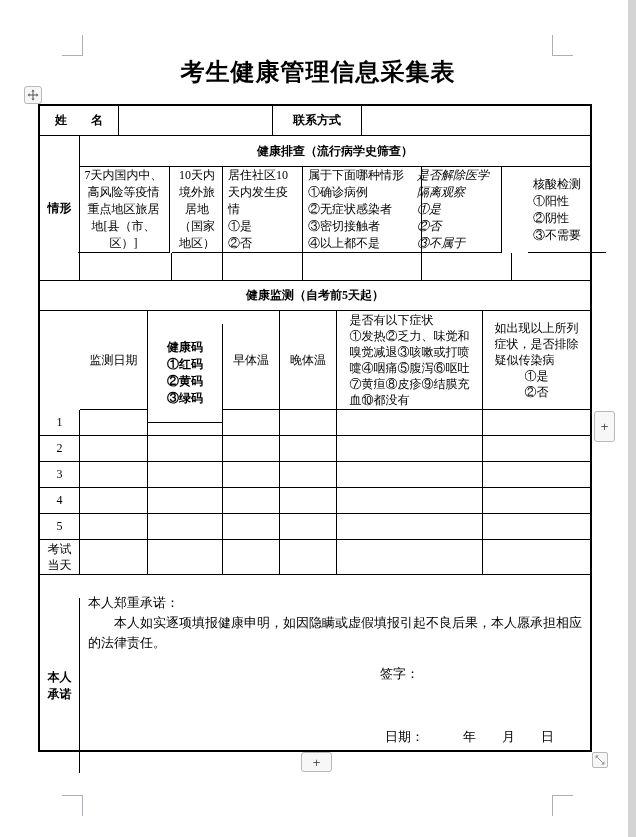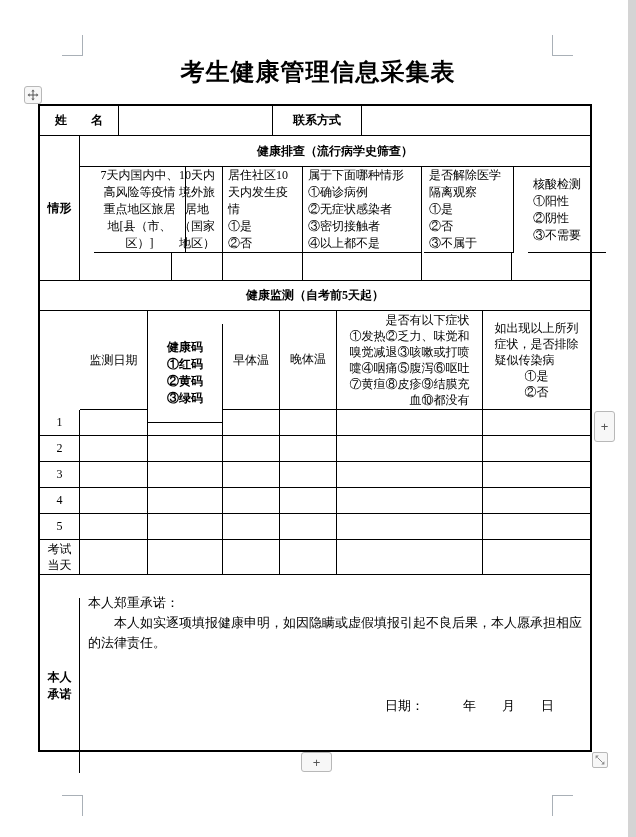--- a/index.html
+++ b/index.html
@@ -21,21 +21,21 @@
   
   .doc-table{position:absolute;left:38px;top:104px;width:554px;height:648px;
     box-sizing:border-box;border:2px solid #000;background:#fff;}
   .cell{position:absolute;box-sizing:border-box;border-right:1px solid #000;border-bottom:1px solid #000;
     display:flex;align-items:center;justify-content:center;text-align:center;
     font-size:12px;line-height:17px;white-space:pre-line;overflow:hidden;}
   .noR{border-right:none;}
   .noB{border-bottom:none;}
   .bold{font-weight:700;}
   .al{justify-content:flex-start;text-align:left;padding-left:5px;padding-right:3px;}
-  .tl{text-align:right;}
+  .tl{text-align:left;}
   .lh16{line-height:16px;}
   .colflex{flex-direction:column;}
 
   
   .pledge-content{display:block;text-align:left;padding:18px 8px 0 8px;font-size:13px;line-height:20px;white-space:normal;}
   .pledge-body{text-indent:2em;margin:0;}
   .pledge-heading{margin:0;}
   .sign-line{margin-top:11px;margin-left:292px;}
   .date-line{margin-top:43px;margin-left:297px;}
 
@@ -61,41 +61,41 @@
 <div class="doc-table">
 
   <div class="cell bold" style="left:0;top:0;width:79px;height:30px;">姓　　名</div>
   <div class="cell" style="left:79px;top:0;width:154px;height:30px;"></div>
   <div class="cell bold" style="left:233px;top:0;width:89px;height:30px;">联系方式</div>
   <div class="cell noR" style="left:322px;top:0;width:228px;height:30px;"></div>
 
   <div class="cell bold" style="left:0;top:30px;width:40px;height:145px;">情形</div>
   <div class="cell bold noR" style="left:40px;top:30px;width:510px;height:31px;">健康排查（流行病学史筛查）</div>
 
-  <div class="cell" style="left:54px;top:61px;width:92px;height:86px;">7天内国内中、
+  <div class="cell" style="left:38px;top:61px;width:92px;height:86px;">7天内国内中、
 高风险等疫情
 重点地区旅居
 地[县（市、
 区）]</div>
   <div class="cell" style="left:132px;top:61px;width:51px;height:86px;">10天内
 境外旅
 居地
 （国家
 地区）</div>
   <div class="cell al" style="left:183px;top:61px;width:80px;height:86px;">居住社区10
 天内发生疫
 情
 ①是
 ②否</div>
   <div class="cell al" style="left:263px;top:61px;width:119px;height:86px;">属于下面哪种情形
 ①确诊病例
 ②无症状感染者
 ③密切接触者
 ④以上都不是</div>
-  <div class="cell al" style="left:384px;top:61px;width:90px;height:86px;">是否解除医学
+  <div class="cell al" style="left:372px;top:61px;width:90px;height:86px;font-style:italic;">是否解除医学
 隔离观察
 ①是
 ②否
 ③不属于</div>
   <div class="cell al noR" style="left:472px;top:61px;width:78px;height:86px;margin-left:16px;">核酸检测
 ①阳性
 ②阴性
 ③不需要</div>
 
   <div class="cell" style="left:40px;top:147px;width:92px;height:28px;"></div>
@@ -106,21 +106,21 @@
   <div class="cell noR" style="left:472px;top:147px;width:78px;height:28px;"></div>
 
   <div class="cell bold noR" style="left:0;top:175px;width:550px;height:30px;">健康监测（自考前5天起）</div>
 
   <div class="cell" style="left:40px;top:205px;width:68px;height:99px;">监测日期</div>
   <div class="cell tl" style="left:108px;top:218px;width:75px;height:99px;font-weight:bold;">健康码
 ①红码
 ②黄码
 ③绿码</div>
   <div class="cell" style="left:183px;top:205px;width:57px;height:99px;">早体温</div>
-  <div class="cell" style="left:240px;top:205px;width:57px;height:99px;font-family:Liberation Mono, monospace;">晚体温</div>
+  <div class="cell" style="left:240px;top:205px;width:57px;height:99px;">晚体温</div>
   <div class="cell tl lh16" style="left:297px;top:205px;width:146px;height:99px;">是否有以下症状
 ①发热②乏力、味觉和
 嗅觉减退③咳嗽或打喷
 嚏④咽痛⑤腹泻⑥呕吐
 ⑦黄疸⑧皮疹⑨结膜充
 血⑩都没有</div>
   <div class="cell noR colflex lh16" style="left:443px;top:205px;width:107px;height:99px;">
     <span class="tl" style="display:block;text-align:left;">如出现以上所列
 症状，是否排除
 疑似传染病</span>
@@ -175,20 +175,21 @@
   <div class="cell" style="left:183px;top:434px;width:57px;height:35px;"></div>
   <div class="cell" style="left:240px;top:434px;width:57px;height:35px;"></div>
   <div class="cell" style="left:297px;top:434px;width:146px;height:35px;"></div>
   <div class="cell noR" style="left:443px;top:434px;width:107px;height:35px;"></div>
 
   <div class="cell bold noB" style="left:0;top:492px;width:40px;height:175px;">本人
 承诺</div>
   <div class="cell noR noB pledge-content" style="left:40px;top:469px;width:510px;height:175px;">
     <p class="pledge-heading">本人郑重承诺：</p>
     <p class="pledge-body">本人如实逐项填报健康申明，如因隐瞒或虚假填报引起不良后果，本人愿承担相应的法律责任。</p>
+    <div class="sign-line">签字：</div>
     <div class="date-line">日期：　　　年　　月　　日</div>
   </div>
 </div>
 
 <div class="handle move-handle">
   <svg width="12" height="12" viewBox="0 0 12 12">
     <path d="M6 2.3 V9.7 M2.3 6 H9.7" stroke="#555" stroke-width="1" fill="none"></path>
     <path d="M6 0.6 L7.7 2.6 H4.3 Z M6 11.4 L7.7 9.4 H4.3 Z M0.6 6 L2.6 4.3 V7.7 Z M11.4 6 L9.4 4.3 V7.7 Z" fill="#555"></path>
   </svg>
 </div>

